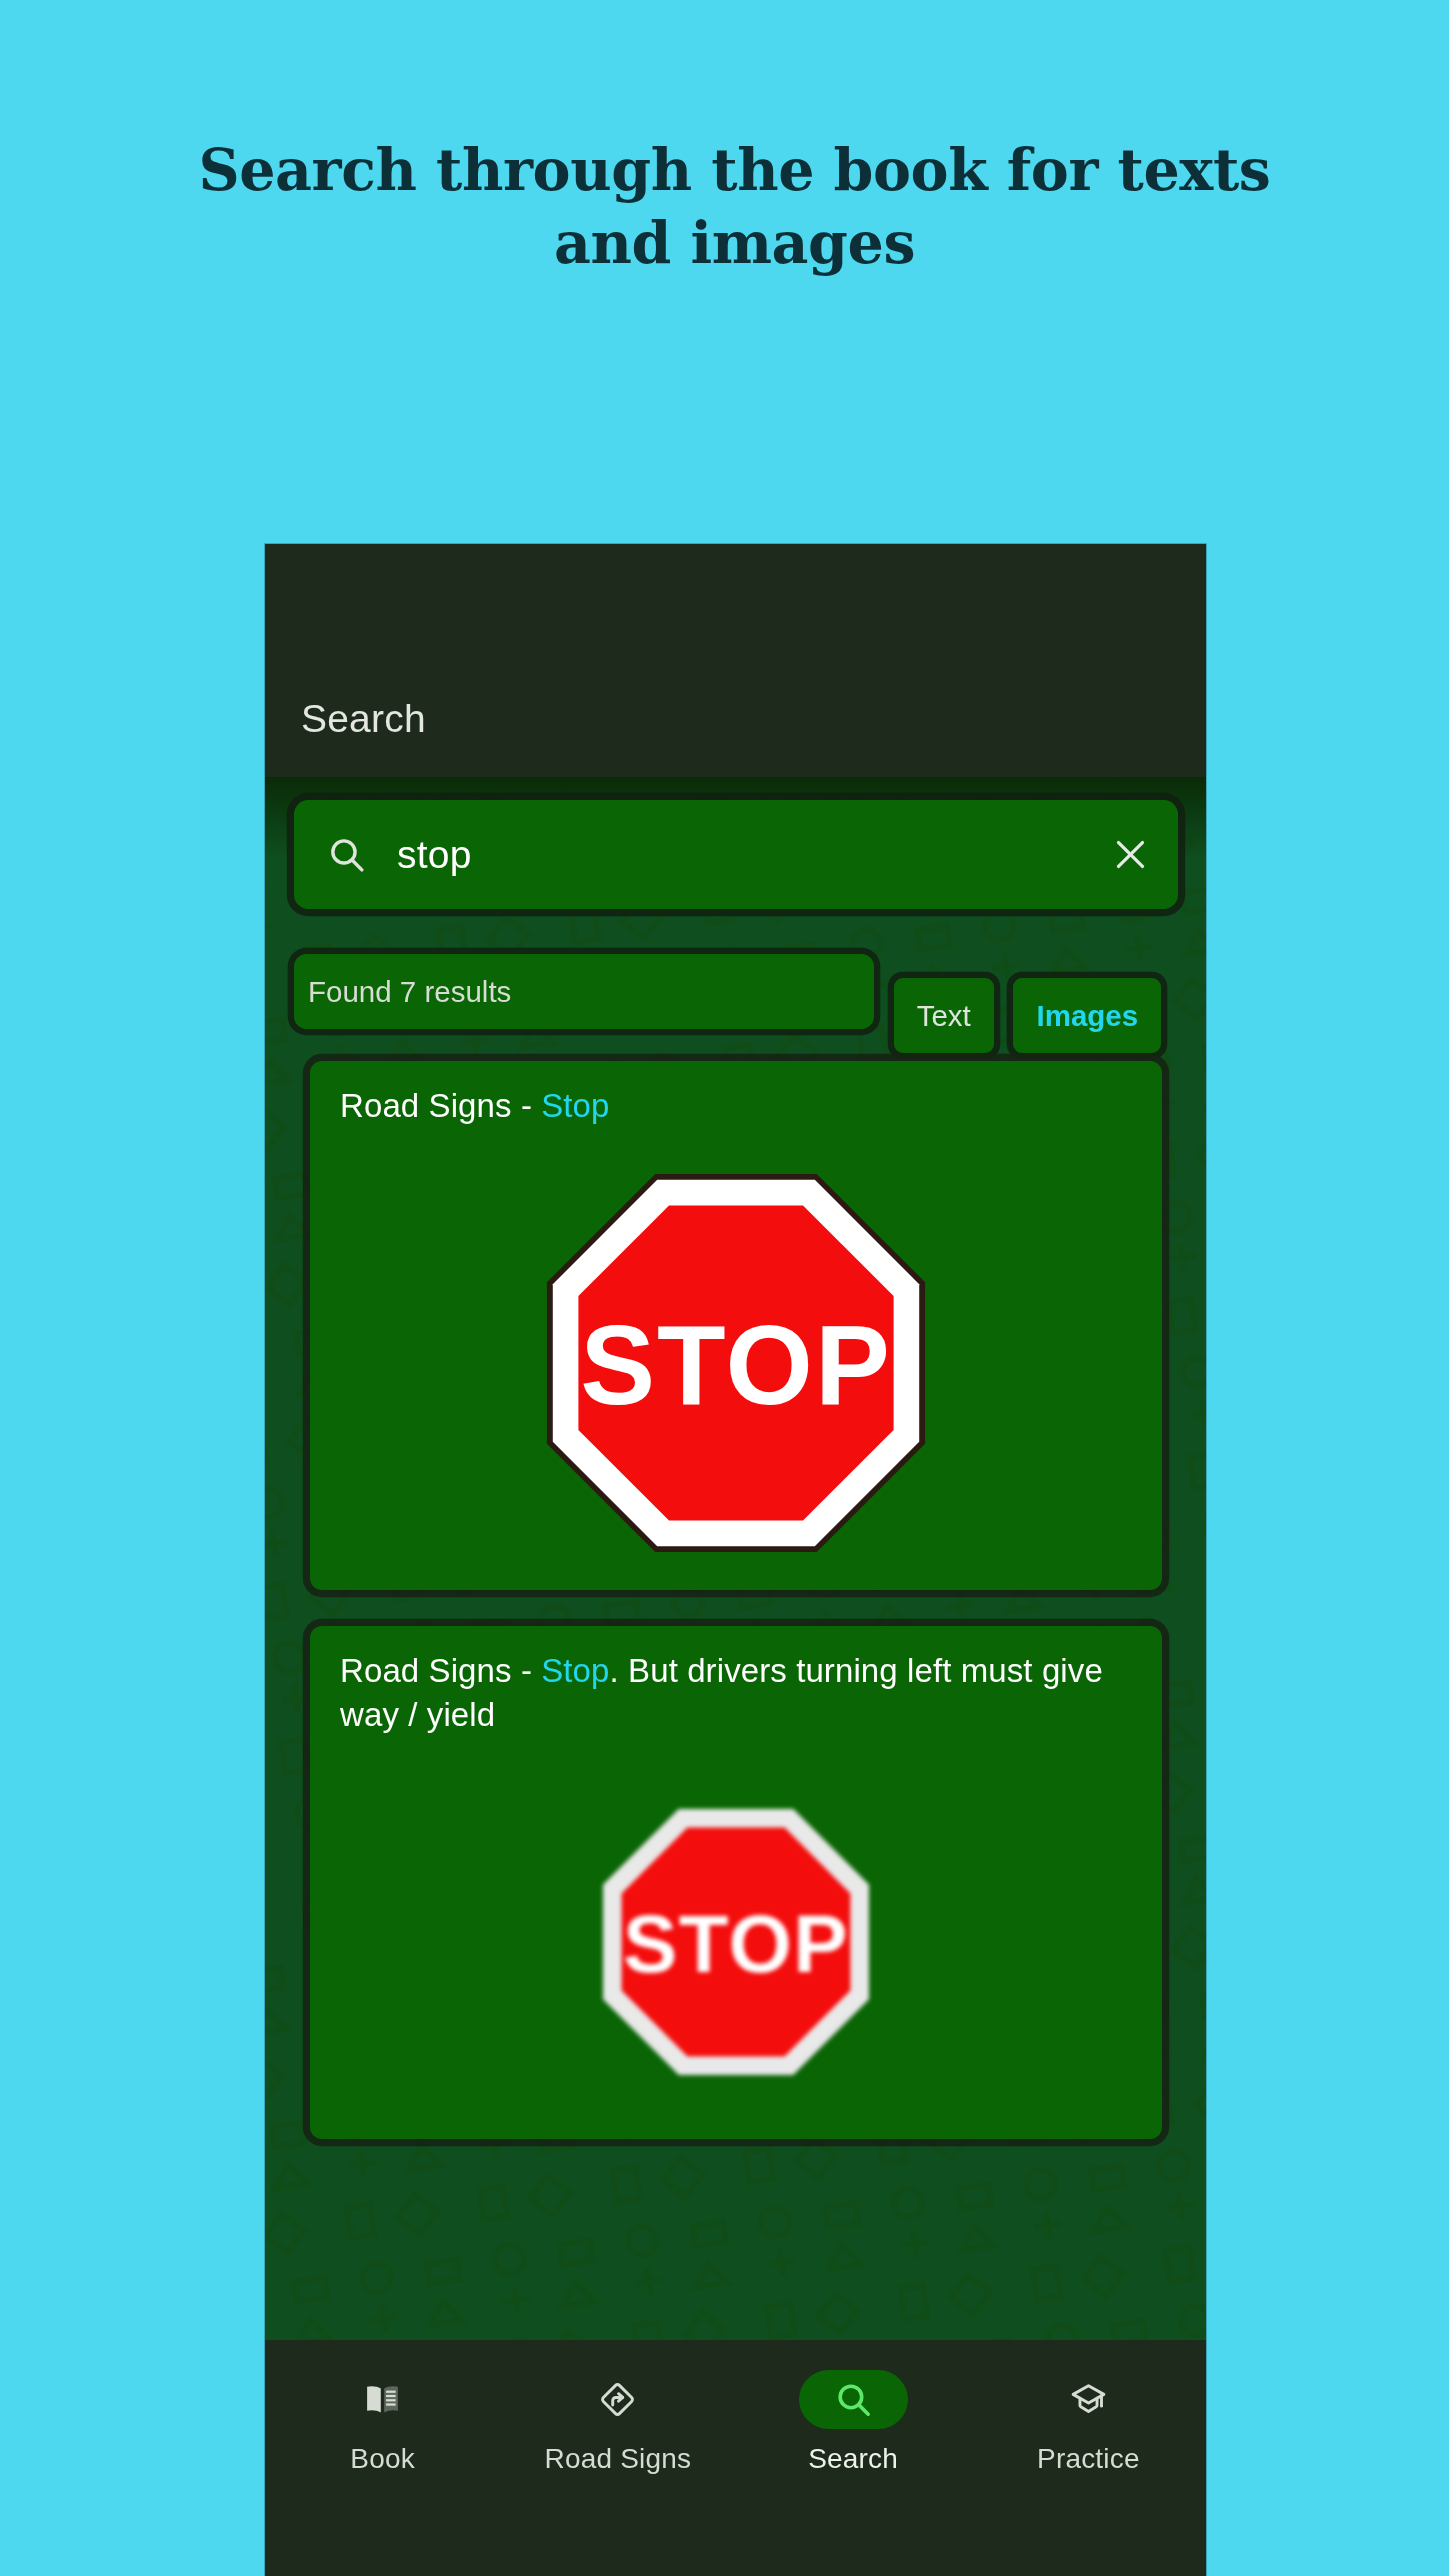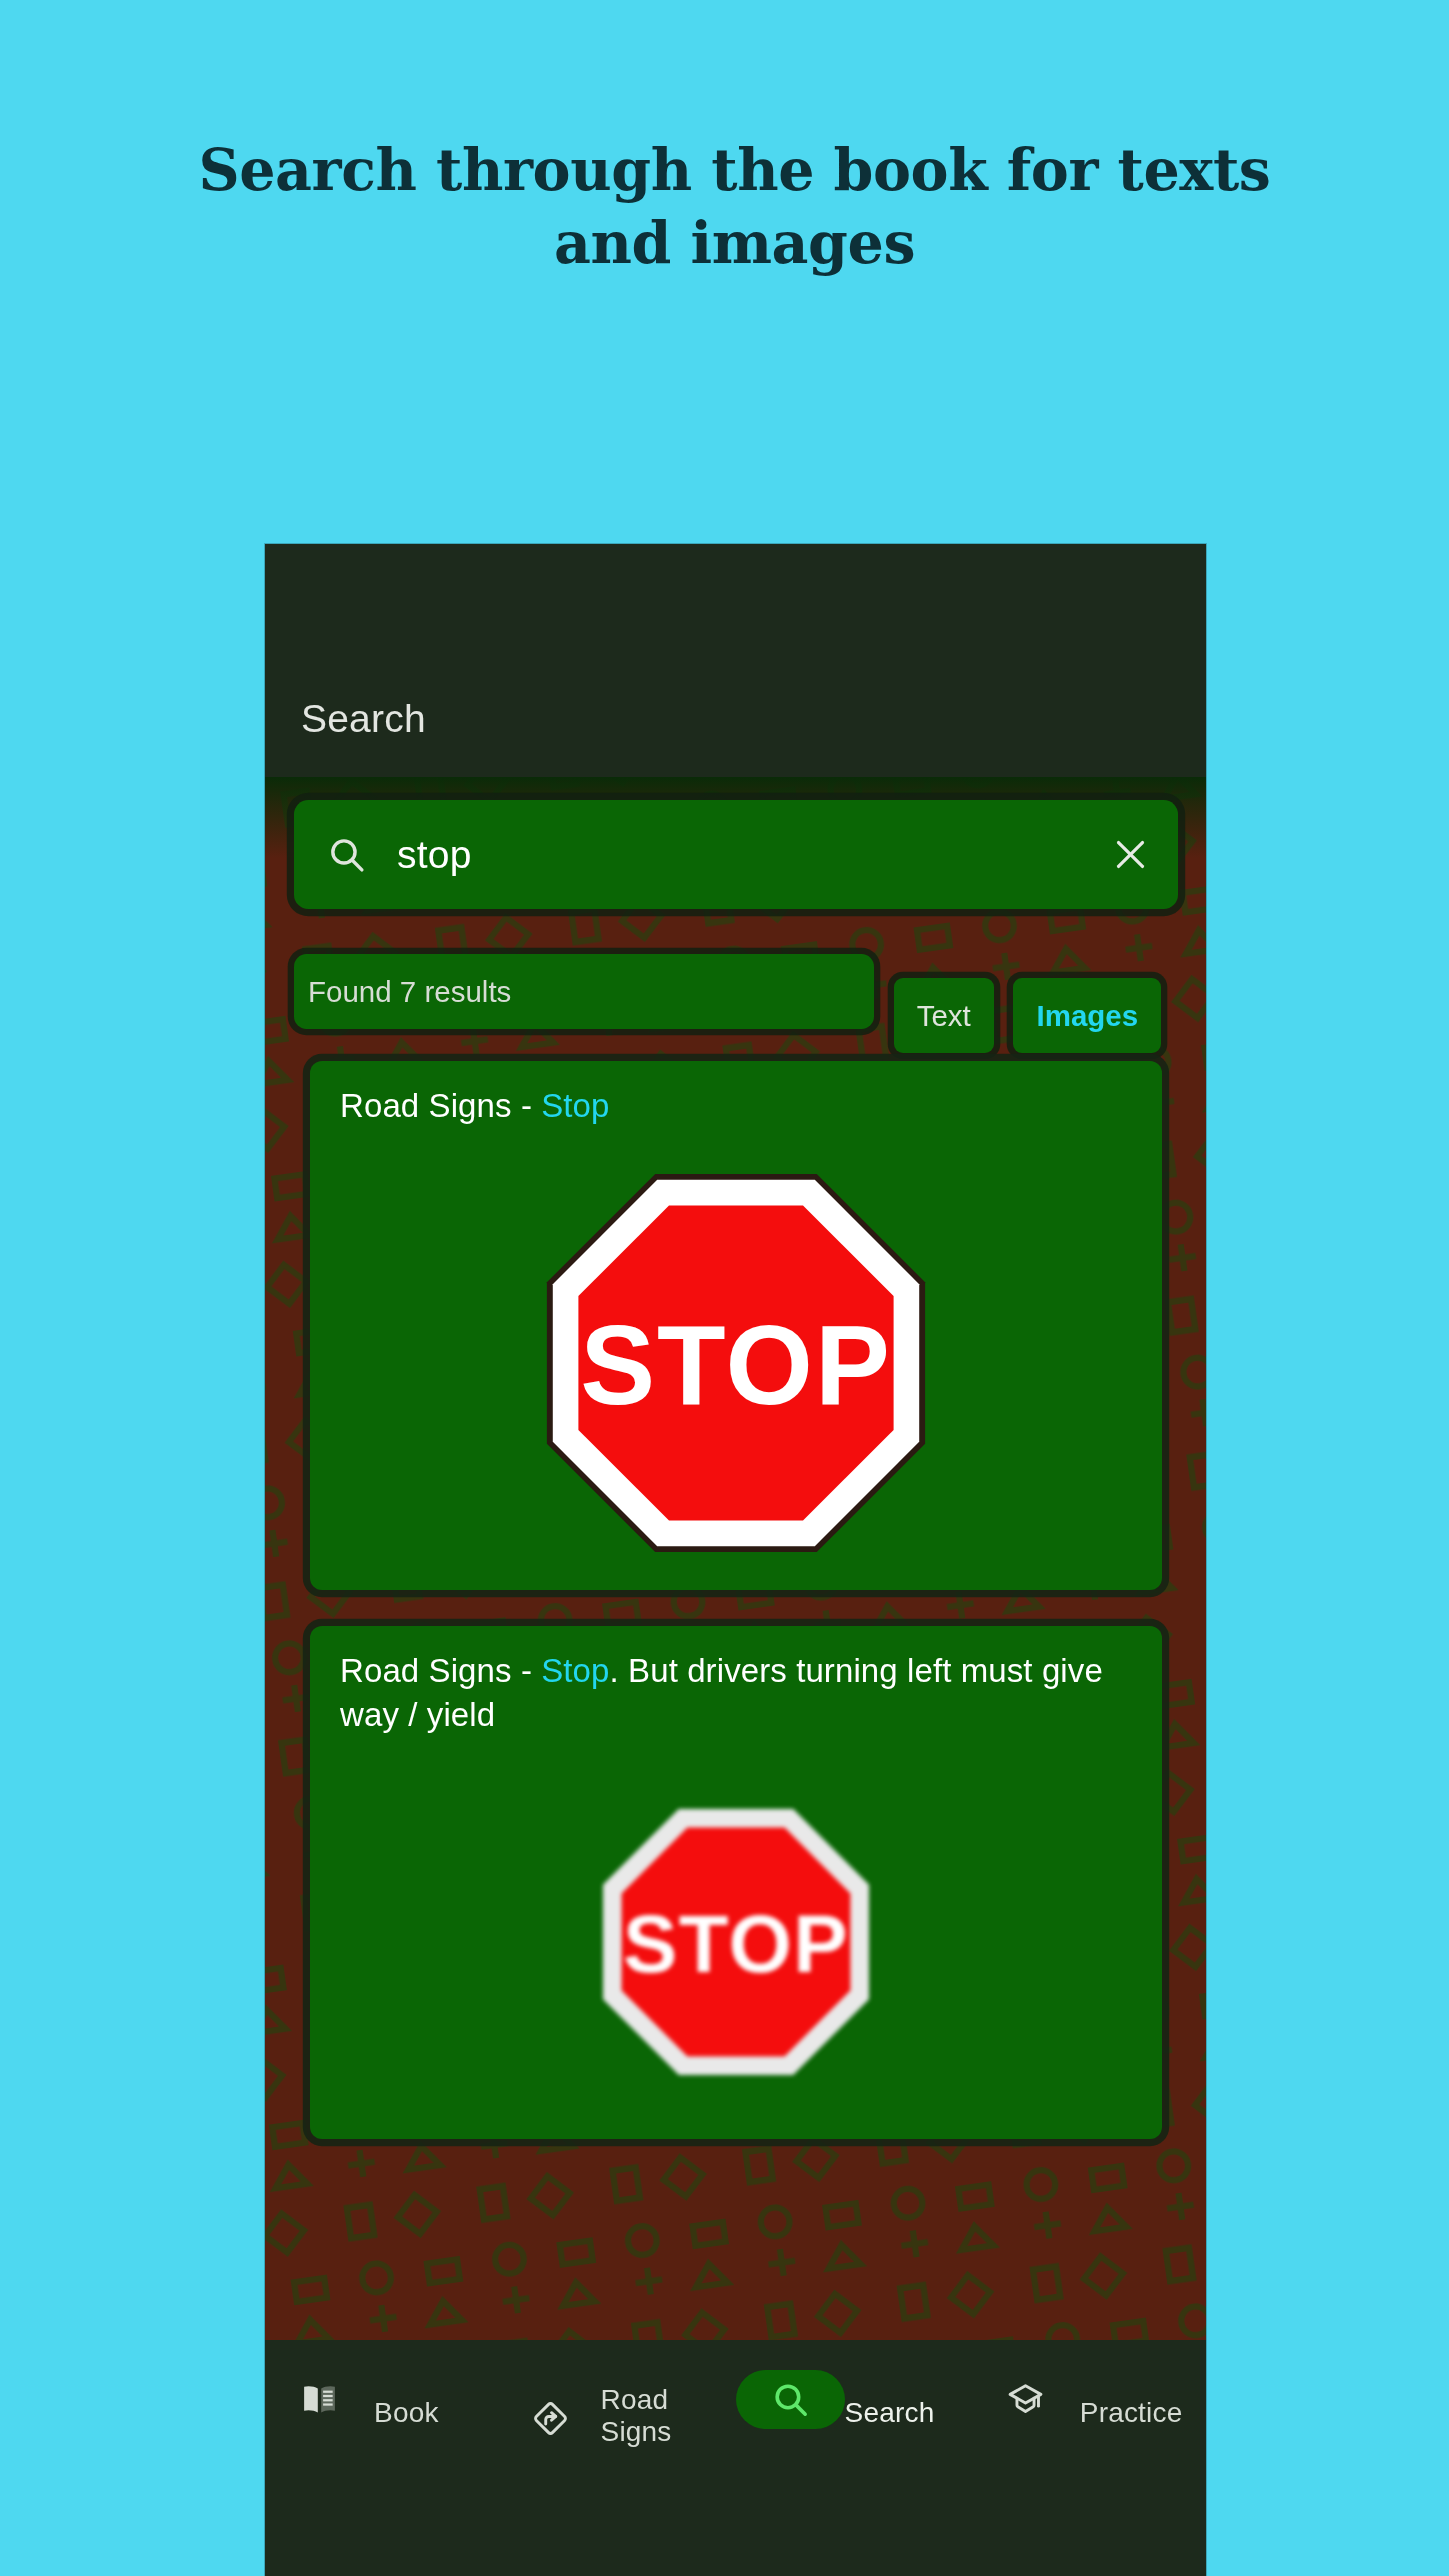--- a/index.html
+++ b/index.html
@@ -50,21 +50,21 @@
     padding:0 0 36px 36px;
     letter-spacing:0.2px;
   }
 
   
   .app-body {
     position:absolute;
     left:0; top:233px;
     width:100%;
     height:1563px;
-    background:#b91c1c;
+    background:#15803d;
     overflow:hidden;
   }
   .watermark {
     position:absolute; inset:0;
     opacity:.5;
     pointer-events:none;
   }
   .scrim {
     position:absolute; inset:0;
     background:linear-gradient(180deg,#0a2b08 0%, #14351200 81px),
@@ -156,21 +156,21 @@
   .bottomnav {
     position:absolute;
     left:0; bottom:0;
     width:100%; height:236px;
     background:#1d2a1c;
     display:flex; align-items:flex-start;
     padding-top:30px;
   }
   .navitem {
     flex:1;
-    display:flex; align-items:flex-end;
+    display:flex; flex-direction:column; align-items:center;
     cursor:pointer;
   }
   .navpill {
     width:109px; height:59px;
     border-radius:29.5px;
     display:flex; align-items:center; justify-content:center;
   }
   .navitem.active .navpill { background:#0a6605; }
   .navicon { width:41px; height:41px; display:block; }
   .navlabel {

